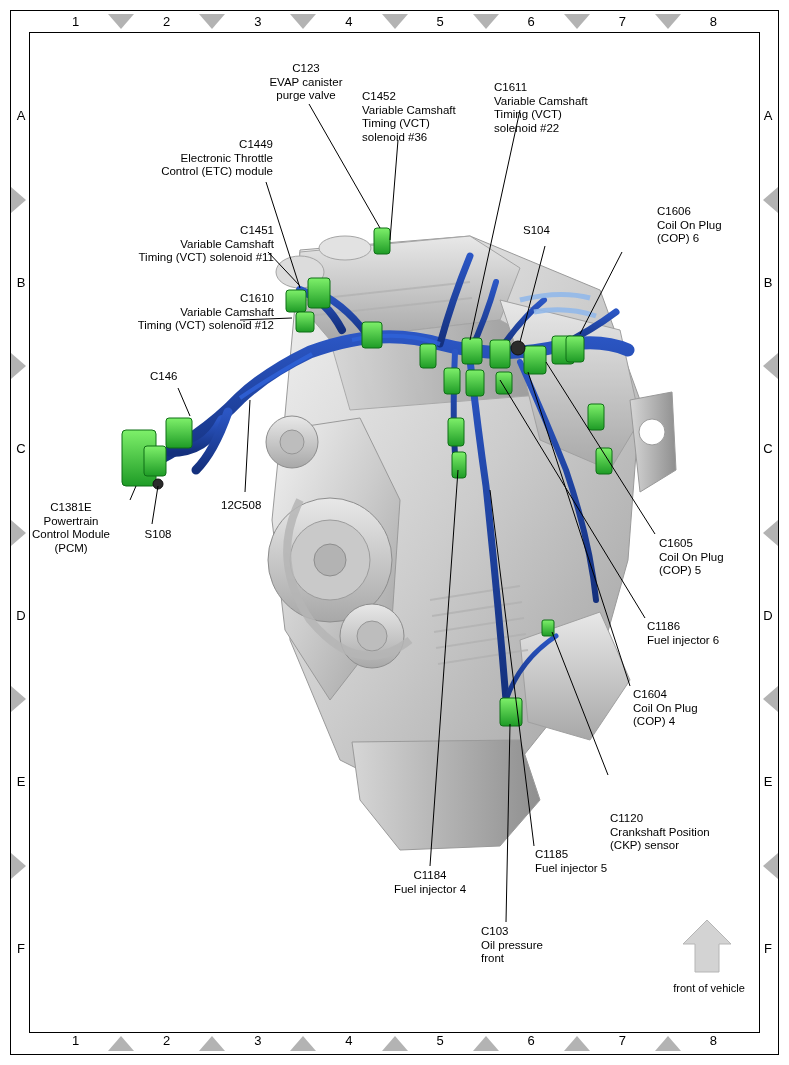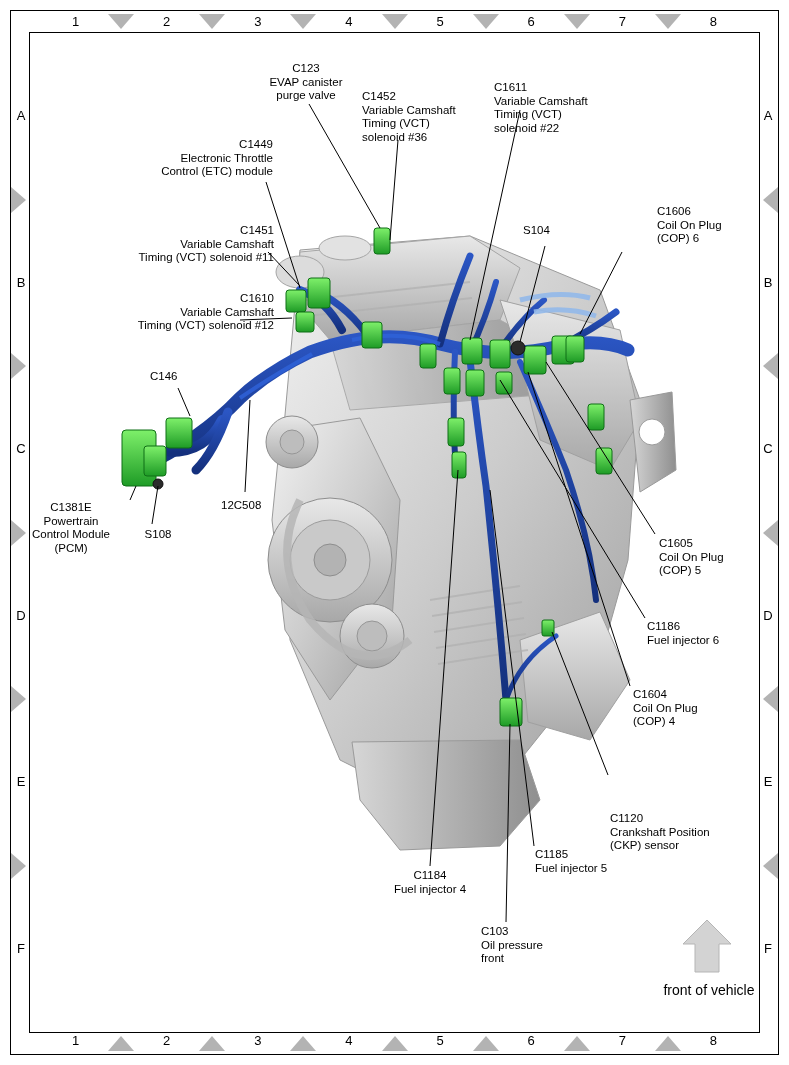--- a/index.html
+++ b/index.html
@@ -12,21 +12,21 @@
   .tri{position:absolute;width:0;height:0;}
   .tri-down{border-left:13px solid transparent;border-right:13px solid transparent;border-top:15px solid #b3b3b3;}
   .tri-up{border-left:13px solid transparent;border-right:13px solid transparent;border-bottom:15px solid #b3b3b3;}
   .tri-right{border-top:13px solid transparent;border-bottom:13px solid transparent;border-left:15px solid #b3b3b3;}
   .tri-left{border-top:13px solid transparent;border-bottom:13px solid transparent;border-right:15px solid #b3b3b3;}
   .callout{position:absolute;font-size:11.5px;line-height:13.5px;color:#000;white-space:pre-line;}
   .ta-l{text-align:left;}
   .ta-r{text-align:right;}
   .ta-c{text-align:center;}
   #svg-layer{position:absolute;left:0;top:0;width:789px;height:1065px;}
-  .frontlabel{position:absolute;font-size:14px;color:#000;text-align:center;}
+  .frontlabel{position:absolute;font-size:11px;color:#000;text-align:center;}
 </style>
 </head>
 <body>
 
 <div id="page">
 
   <div class="frame"></div>
   <div class="inner-frame"></div>
 
   <div id="grid-layer">

